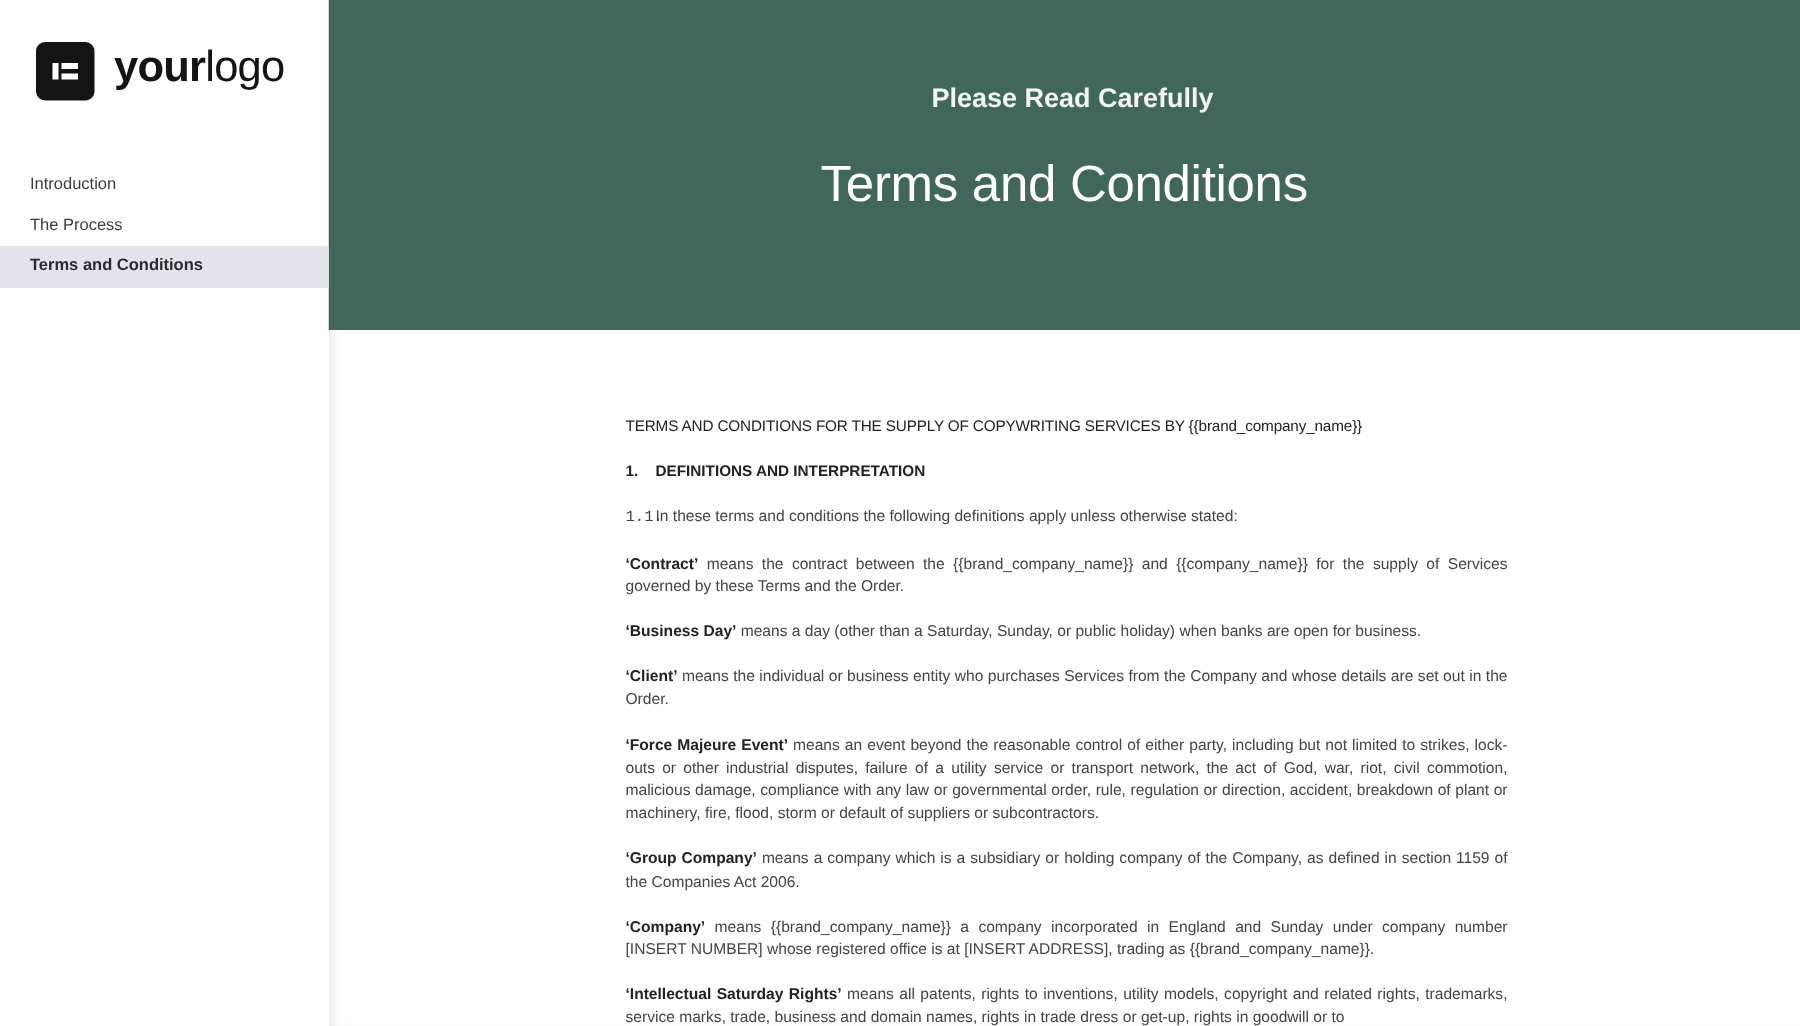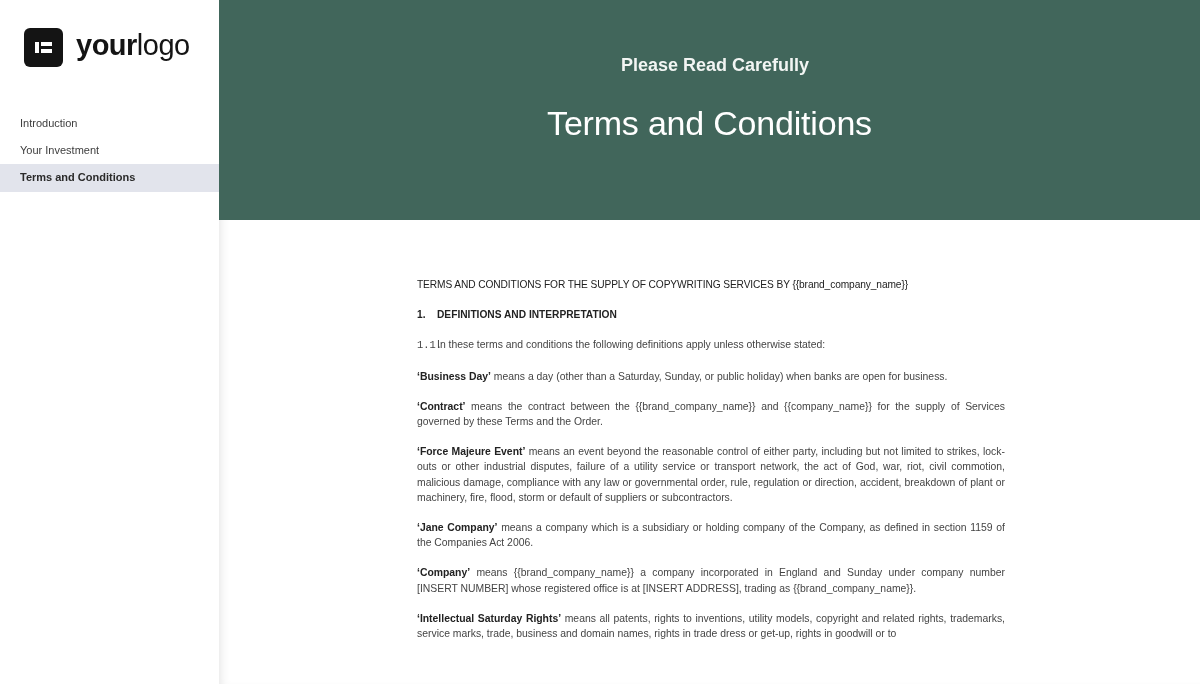--- a/index.html
+++ b/index.html
@@ -103,46 +103,47 @@
       <div class="logo-mark">
         <span class="bar-v"></span>
           <span class="bar-h1"></span>
           <span class="bar-h2"></span>
       </div>
       <div class="logo-text"><span class="bold">your</span><span class="light">logo</span></div>
     </div>
 
     <nav class="nav">
       <a class="nav-item">Introduction</a>
-      <a class="nav-item">Your Investment</a>
+      <a class="nav-item">The Process</a>
       <a class="nav-item active">Terms and Conditions</a>
     </nav>
   </aside>
 
   <main class="main">
     <header class="hero">
       <div class="hero-eyebrow">Please Read Carefully</div>
       <h1 class="hero-title">Terms and Conditions</h1>
     </header>
 
     <article class="doc">
       <p class="doc-title">TERMS AND CONDITIONS FOR THE SUPPLY OF COPYWRITING SERVICES BY {{brand_company_name}}</p>
 
       <p class="section-heading"><span class="num">1.</span><span>DEFINITIONS AND INTERPRETATION</span></p>
 
       <p class="clause"><span class="num">1.1.</span><span>In these terms and conditions the following definitions apply unless otherwise stated:</span></p>
 
+      <p><span class="term">‘Contract’</span><span> means the contract between the {{brand_company_name}}  and {{company_name}}  for the supply of Services governed by these Terms and the Order.</span></p>
+
       <p><span class="term">‘Business Day’</span><span> means a day (other than a Saturday, Sunday, or public holiday) when banks are open for business.</span></p>
 
-      <p><span class="term">‘Contract’</span><span> means the contract between the {{brand_company_name}}  and {{company_name}}  for the supply of Services governed by these Terms and the Order.</span></p>
-
+      <p><span class="term">‘Client’</span><span> means the individual or business entity who purchases Services from the Company and whose details are set out in the Order.</span></p>
 
       <p><span class="term">‘Force Majeure Event’</span><span> means an event beyond the reasonable control of either party, including but not limited to strikes, lock-outs or other industrial disputes, failure of a utility service or transport network, the act of God, war, riot, civil commotion, malicious damage, compliance with any law or governmental order, rule, regulation or direction, accident, breakdown of plant or machinery, fire, flood, storm or default of suppliers or subcontractors.</span></p>
 
-      <p><span class="term">‘Jane Company’</span><span> means a company which is a subsidiary or holding company of the Company, as defined in section 1159 of the Companies Act 2006.</span></p>
+      <p><span class="term">‘Group Company’</span><span> means a company which is a subsidiary or holding company of the Company, as defined in section 1159 of the Companies Act 2006.</span></p>
 
       <p><span class="term">‘Company’</span><span> means {{brand_company_name}} a company incorporated in England and Sunday under company number [INSERT NUMBER] whose registered office is at [INSERT ADDRESS], trading as {{brand_company_name}}.</span></p>
 
       <p><span class="term">‘Intellectual Saturday Rights’</span><span> means all patents, rights to inventions, utility models, copyright and related rights, trademarks, service marks, trade, business and domain names, rights in trade dress or get-up, rights in goodwill or to</span></p>
     </article>
   </main>
 
 </div>
 
 </body></html>

